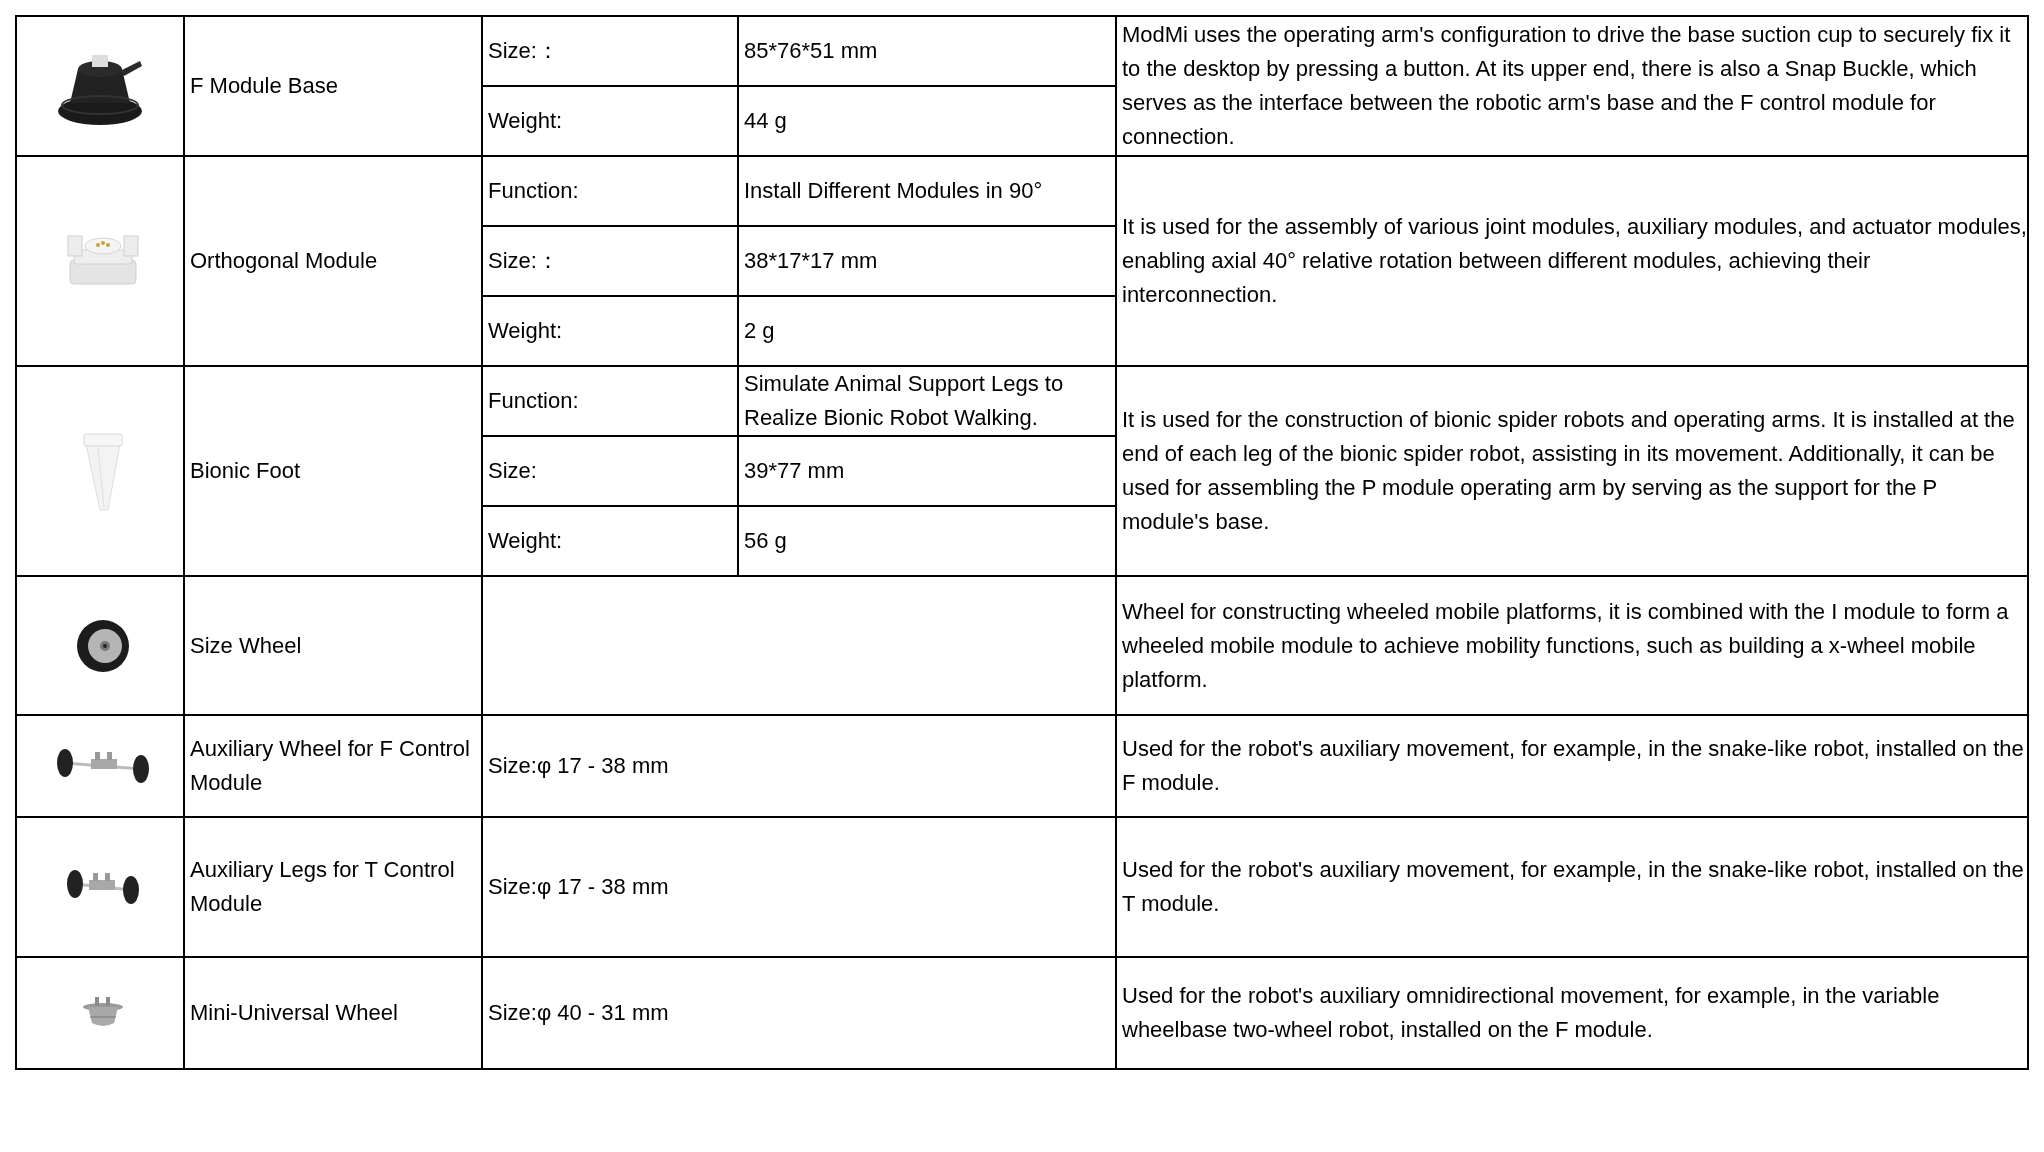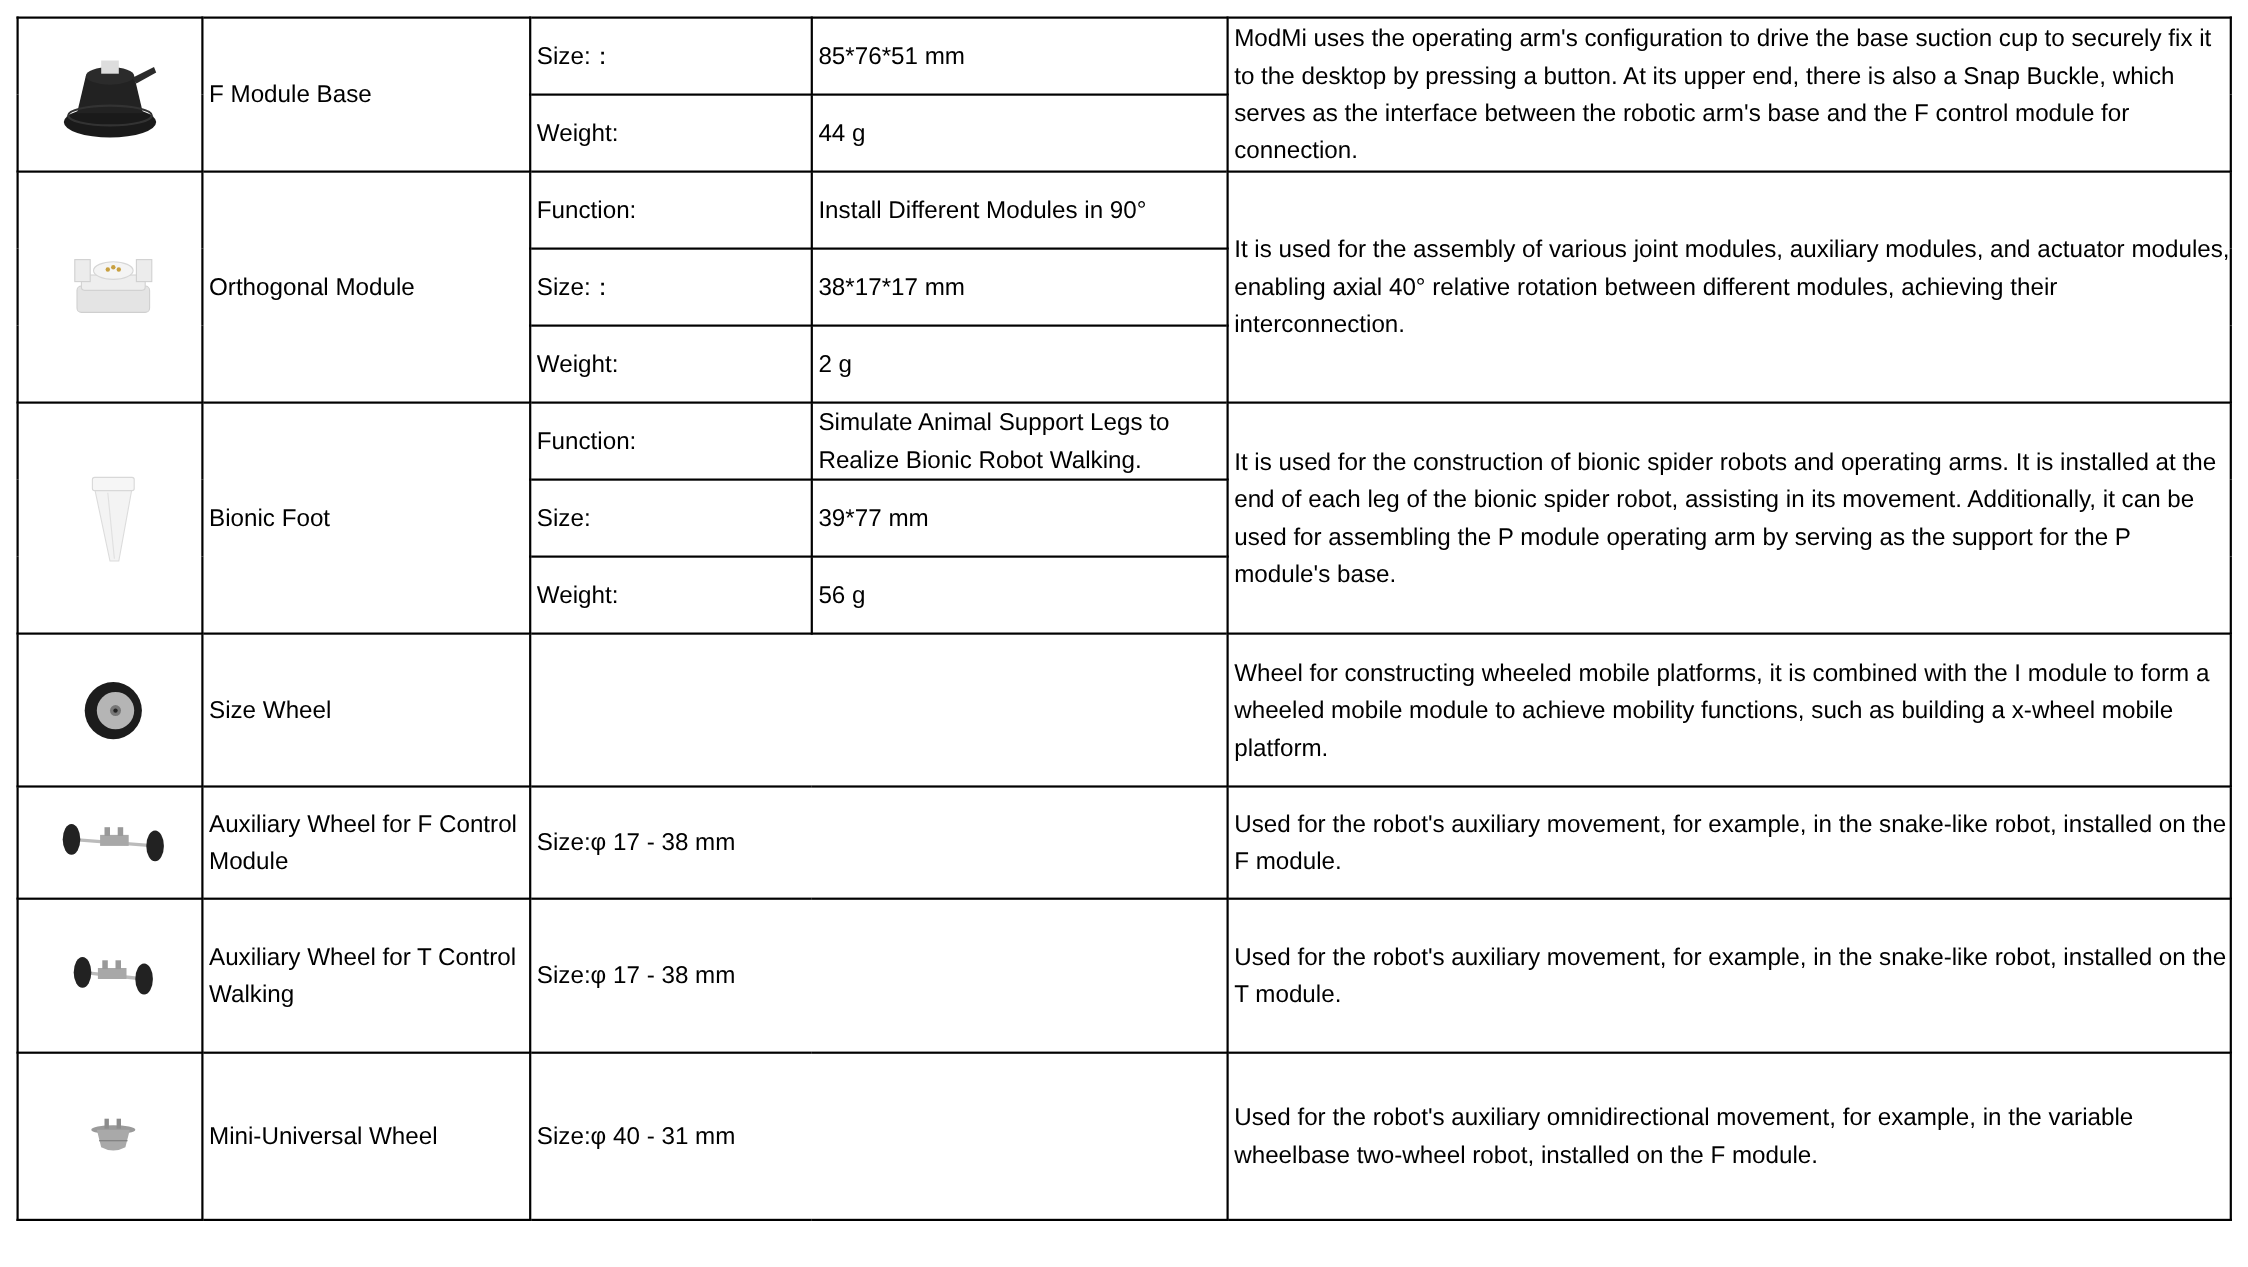--- a/index.html
+++ b/index.html
@@ -130,26 +130,26 @@
       <td class="img-cell">
         <svg class="pic" width="80" height="50" viewBox="0 0 80 50">
           <line x1="12" y1="22" x2="68" y2="28" stroke="#bbb" stroke-width="3"></line>
           <ellipse cx="12" cy="22" rx="8" ry="14" fill="#222"></ellipse>
           <ellipse cx="68" cy="28" rx="8" ry="14" fill="#222"></ellipse>
           <rect x="26" y="18" width="26" height="10" fill="#a8a8a8"></rect>
           <rect x="30" y="11" width="5" height="8" fill="#999"></rect>
             <rect x="42" y="11" width="5" height="8" fill="#999"></rect>
         </svg>
       </td>
-      <td>Auxiliary Wheel for T Control Walking</td>
+      <td>Auxiliary Legs for T Control Module</td>
       <td colspan="2">Size:φ 17 - 38 mm</td>
       <td class="desc">Used for the robot's auxiliary movement, for example, in the snake-like robot, installed on the T module.</td>
     </tr>
 
-    <tr style="height:152px">
+    <tr style="height:112px">
       <td class="img-cell">
         <svg class="pic" width="50" height="40" viewBox="0 0 50 40">
           <ellipse cx="25" cy="14" rx="20" ry="4" fill="#9a9a9a"></ellipse>
           <path d="M10 14 L40 14 L36 30 Q25 36 14 30 Z" fill="#a9a9a9"></path>
           <line x1="12" y1="24" x2="38" y2="24" stroke="#777"></line>
           <rect x="17" y="4" width="4" height="9" fill="#8c8c8c"></rect>
             <rect x="28" y="4" width="4" height="9" fill="#8c8c8c"></rect>
         </svg>
       </td>
       <td>Mini-Universal Wheel</td>

